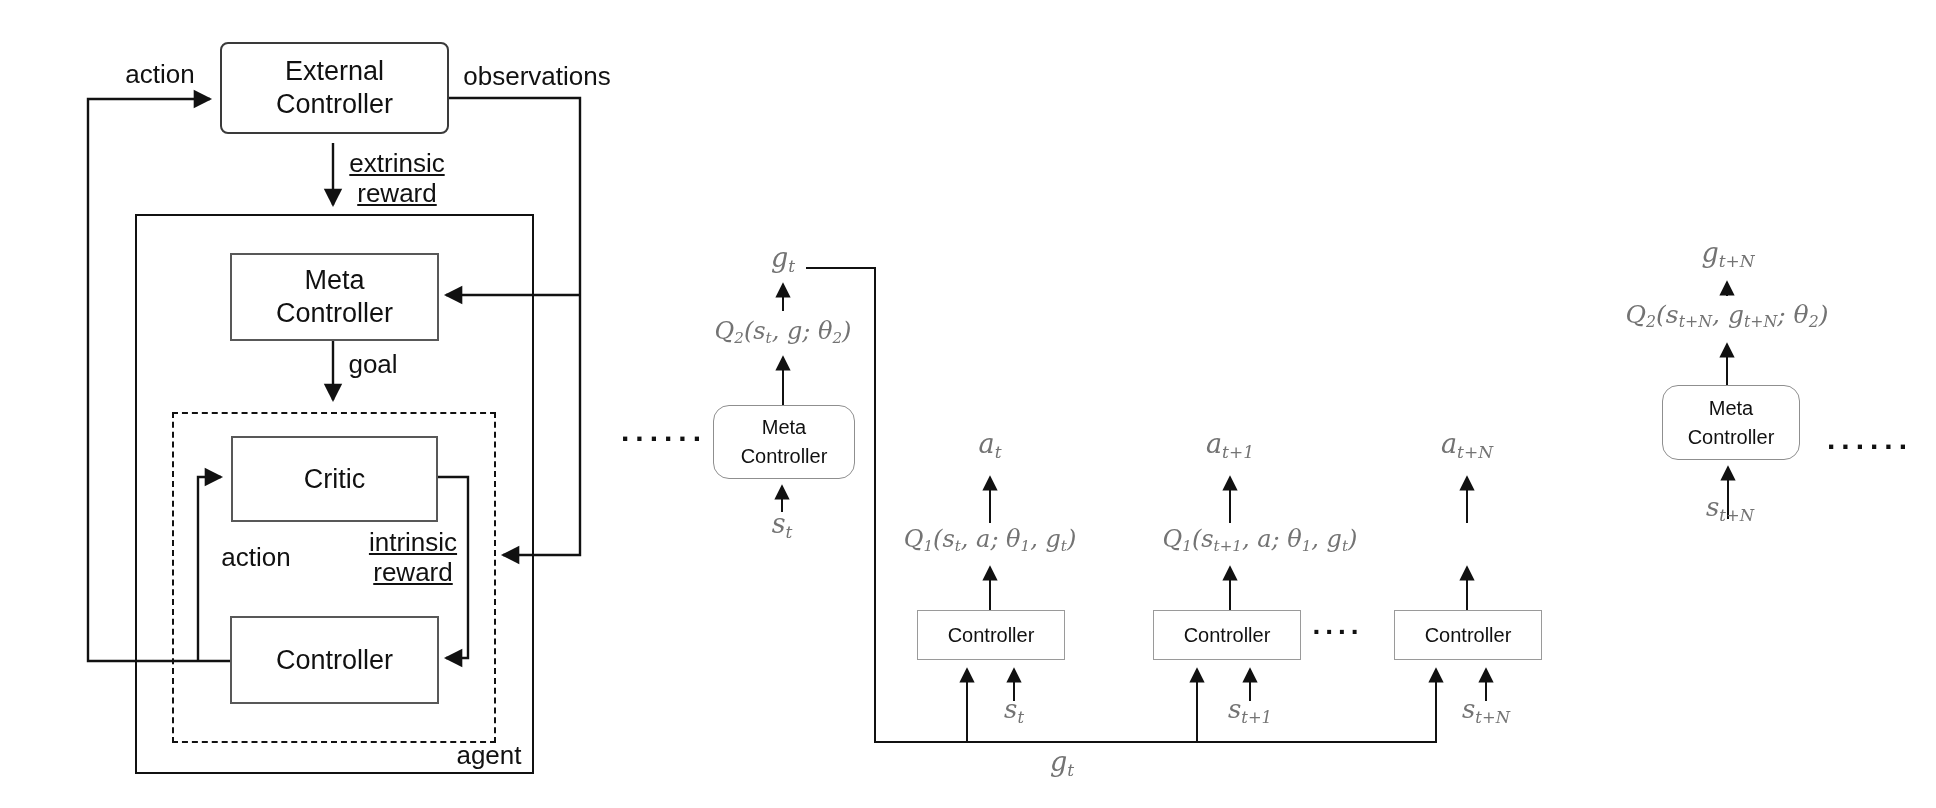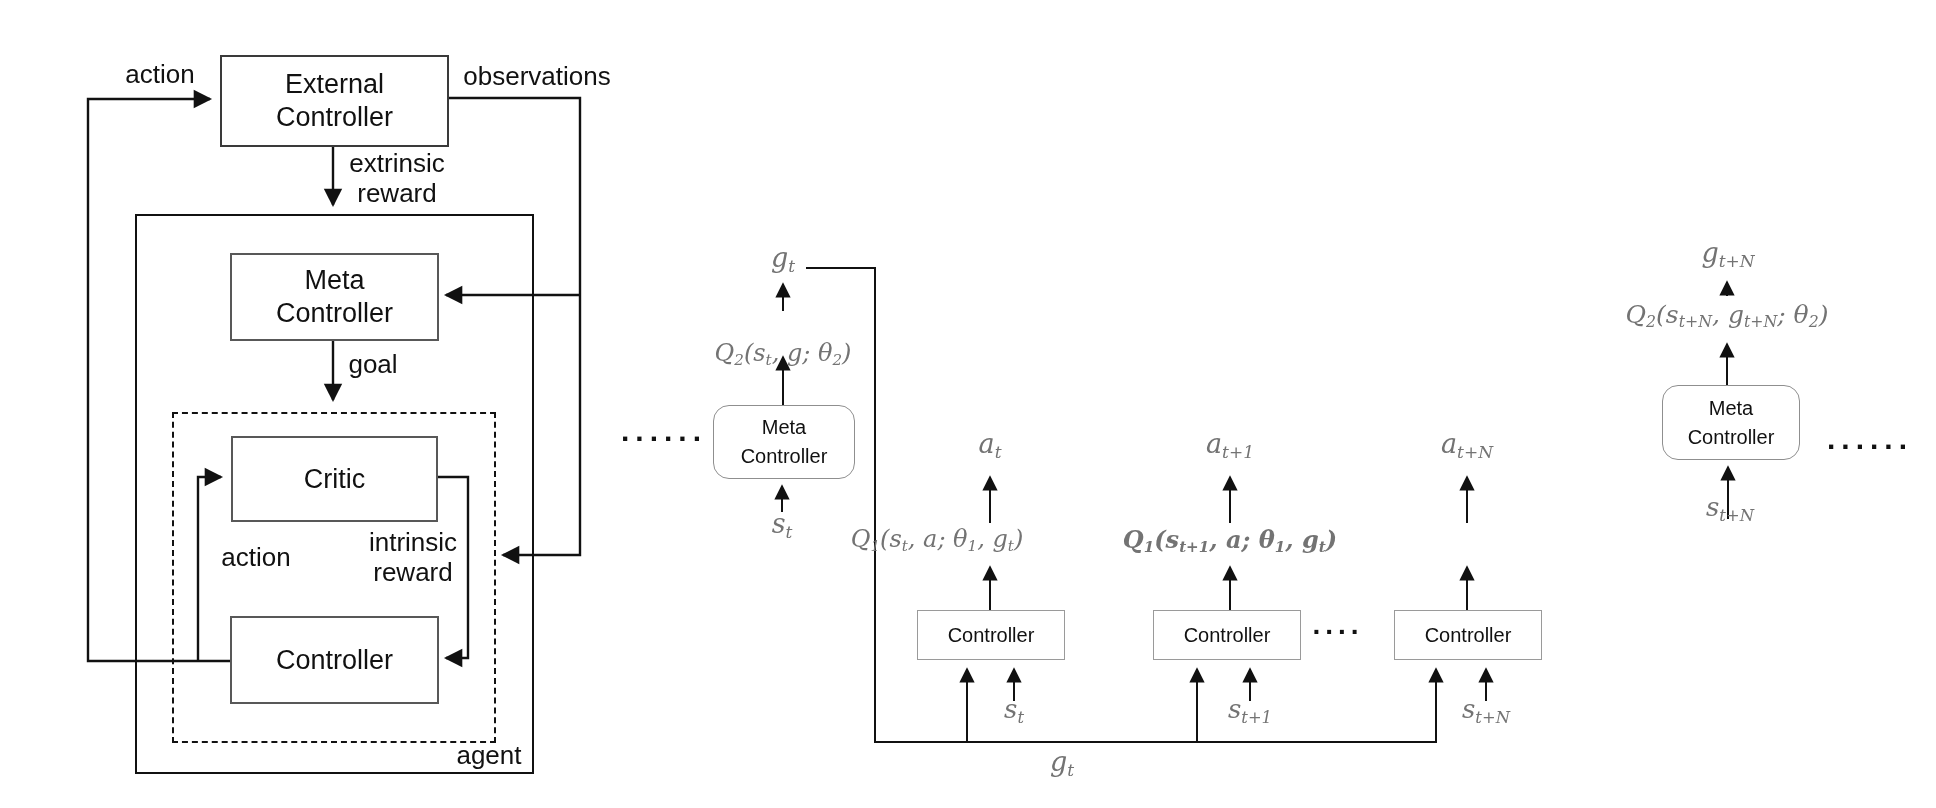--- a/index.html
+++ b/index.html
@@ -12,21 +12,21 @@
   .box span{display:block;}
   .solid-dark{border:2.5px solid #3a3a3a;}
   .solid-mid{border:2px solid #585858;}
   .agent{border:2.6px solid #111;background:transparent;}
   .dashed{border:2.6px dashed #111;background:transparent;}
   .rbox{border:1.7px solid #8f8f8f;border-radius:16px;}
   .gbox{border:1.7px solid #9a9a9a;}
   .t-big{font-size:27px;line-height:33px;}
   .t-sm{font-size:20px;line-height:29px;}
   .lbl{position:absolute;font-size:26px;line-height:30px;text-align:center;white-space:nowrap;}
-  .lbl2{white-space:normal;}
+  .lbl2{white-space:normal;text-decoration:underline;}
   .math{position:absolute;font-family:"DejaVu Serif",serif;font-style:italic;
         text-align:center;white-space:nowrap;color:#737373;}
   .m-formula{font-size:24px;}
   .m-label{font-size:27px;}
   .sub{font-size:0.63em;vertical-align:-0.28em;}
   .dots{position:absolute;font-size:30px;font-weight:700;letter-spacing:6px;
         line-height:34px;text-align:center;color:#111;}
   .dots-mid{font-size:28px;letter-spacing:5px;}
 </style>
 </head>
@@ -69,21 +69,21 @@
       <path d="M1486,701 V669" marker-end="url(#ah)"></path>
       <path d="M1727,385 V344" marker-end="url(#ah)"></path>
       <path d="M1727,296 V282" marker-end="url(#ah)"></path>
       <path d="M1728,519 V467" marker-end="url(#ah)"></path>
     </g>
   </svg>
 
   <div class="box agent abs" style="left:135px;top:214px;width:395px;height:556px;"></div>
   <div class="box dashed abs" style="left:172px;top:412px;width:320px;height:327px;"></div>
 
-  <div class="box solid-dark t-big" style="left:220px;top:55px;width:225px;height:88px;">
+  <div class="box solid-dark t-big" style="left:220px;top:42px;width:225px;height:88px;border-radius:8px;">
     <span>External</span>
     <span>Controller</span>
   </div>
 
   <div class="lbl" style="left:118px;top:59px;width:84px;">action</div>
   <div class="lbl" style="left:452px;top:61px;width:170px;">observations</div>
 
   <div class="lbl lbl2" style="left:338px;top:148px;width:118px;">
     <span>extrinsic</span><br>
     <span>reward</span>
@@ -114,32 +114,32 @@
   <div class="lbl" style="left:451px;top:740px;width:76px;">agent</div>
 
   <div class="dots" style="left:614px;top:414px;width:100px;">......</div>
 
   <div class="box rbox t-sm" style="left:713px;top:405px;width:140px;height:72px;">
     <span>Meta</span>
     <span>Controller</span>
   </div>
 
   <div class="math m-label" style="left:755px;top:242px;width:56px;"><span>g</span><span class="sub">t</span></div>
-  <div class="math m-formula" style="left:693px;top:317px;width:180px;margin-top:22px;"><span>Q</span><span class="sub">2</span><span>(s</span><span class="sub">t</span><span>, g; θ</span><span class="sub">2</span><span>)</span></div>
+  <div class="math m-formula" style="left:693px;top:317px;width:180px;"><span>Q</span><span class="sub">2</span><span>(s</span><span class="sub">t</span><span>, g; θ</span><span class="sub">2</span><span>)</span></div>
   <div class="math m-label" style="left:752px;top:508px;width:60px;"><span>s</span><span class="sub">t</span></div>
 
   <div class="math m-label" style="left:962px;top:428px;width:56px;"><span>a</span><span class="sub">t</span></div>
-  <div class="math m-formula" style="left:842px;top:525px;width:190px;"><span>Q</span><span class="sub">1</span><span>(s</span><span class="sub">t</span><span>, a; θ</span><span class="sub">1</span><span>, g</span><span class="sub">t</span><span>)</span></div>
+  <div class="math m-formula" style="left:895px;top:525px;width:190px;"><span>Q</span><span class="sub">1</span><span>(s</span><span class="sub">t</span><span>, a; θ</span><span class="sub">1</span><span>, g</span><span class="sub">t</span><span>)</span></div>
   <div class="box gbox t-sm" style="left:917px;top:610px;width:146px;height:48px;">
     <span>Controller</span>
   </div>
   <div class="math m-label" style="left:988px;top:694px;width:52px;font-size:26px;"><span>s</span><span class="sub">t</span></div>
 
   <div class="math m-label" style="left:1186px;top:428px;width:88px;"><span>a</span><span class="sub">t+1</span></div>
-  <div class="math m-formula" style="left:1120px;top:525px;width:220px;font-weight:bold;"><span>Q</span><span class="sub">1</span><span>(s</span><span class="sub">t+1</span><span>, a; θ</span><span class="sub">1</span><span>, g</span><span class="sub">t</span><span>)</span></div>
+  <div class="math m-formula" style="left:1150px;top:525px;width:220px;"><span>Q</span><span class="sub">1</span><span>(s</span><span class="sub">t+1</span><span>, a; θ</span><span class="sub">1</span><span>, g</span><span class="sub">t</span><span>)</span></div>
   <div class="box gbox t-sm" style="left:1153px;top:610px;width:146px;height:48px;">
     <span>Controller</span>
   </div>
   <div class="math m-label" style="left:1218px;top:694px;width:64px;font-size:26px;"><span>s</span><span class="sub">t+1</span></div>
 
   <div class="dots dots-mid" style="left:1306px;top:608px;width:64px;">....</div>
 
   <div class="math m-label" style="left:1422px;top:428px;width:90px;"><span>a</span><span class="sub">t+N</span></div>
   <div class="box gbox t-sm" style="left:1394px;top:610px;width:146px;height:48px;">
     <span>Controller</span>

